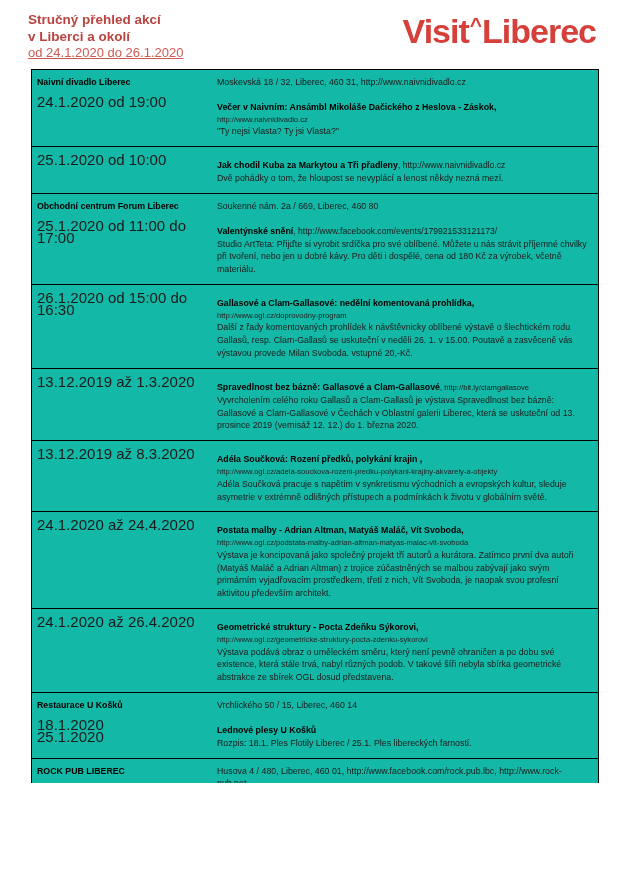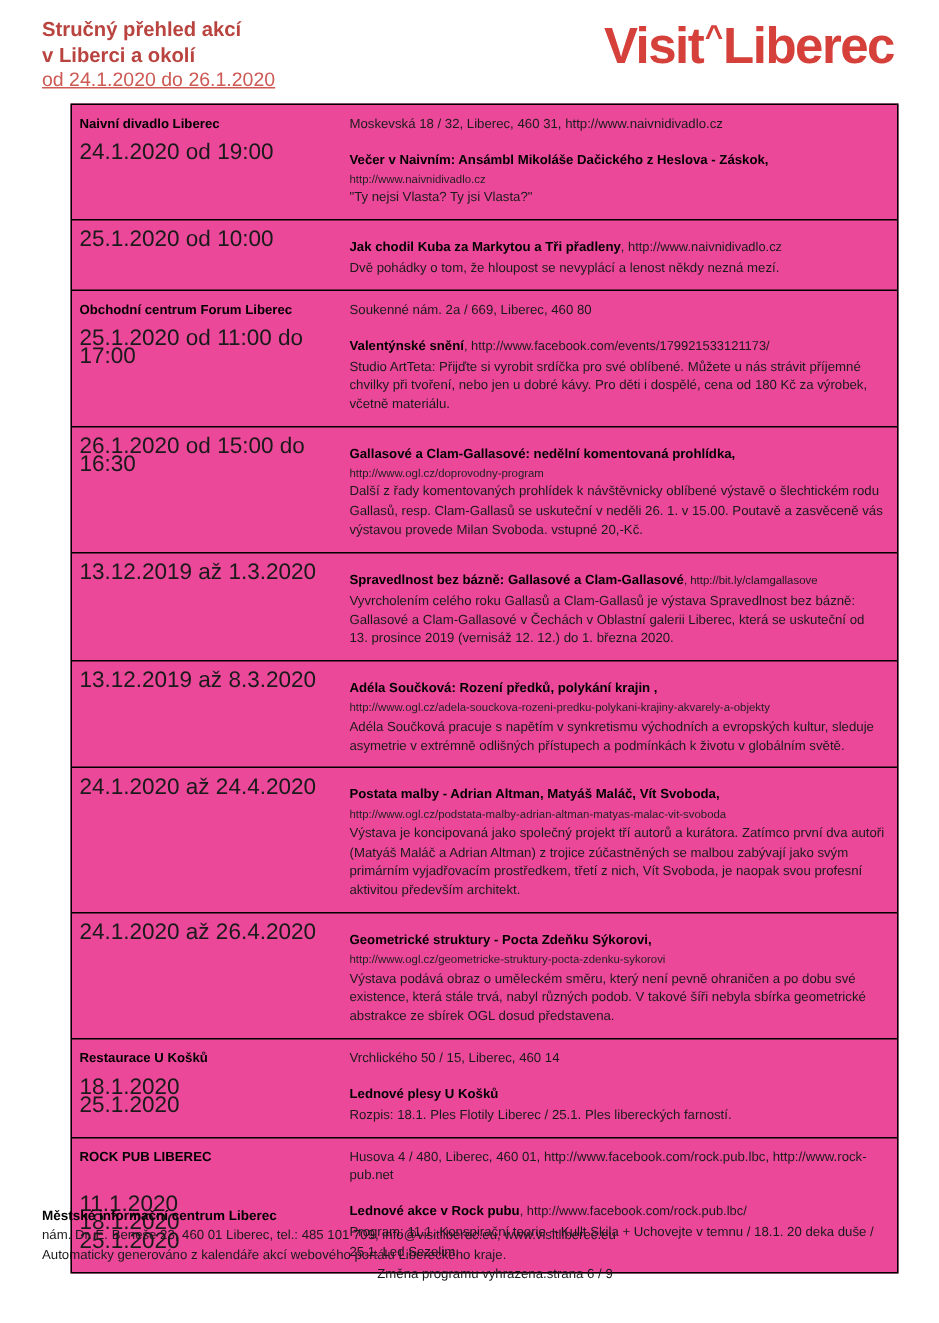--- a/index.html
+++ b/index.html
@@ -1,21 +1,21 @@
 <!DOCTYPE html>
 <html lang="cs"><head>
 <meta charset="utf-8">
 <style>
   * { box-sizing: border-box; margin: 0; padding: 0; }
   html, body { background: #ffffff; }
   body { font-family: "Liberation Sans", "DejaVu Sans", sans-serif; }
   .page {
     position: relative;
     width: 626px;
-    height: 882px;
+    height: 783px;
     background: #ffffff;
     overflow: hidden;
   }
   
   .header {
     display: flex;
     justify-content: space-between;
     align-items: flex-start;
     padding: 12px 30px 0 28px;
   }
@@ -31,23 +31,23 @@
   }
   .logo .caret {
     font-size: 21px;
     font-weight: 800;
     position: relative;
     top: -11px;
     margin: 0 1px;
   }
   
   .events-table {
-    margin: 7px 27px 0 47px;
+    margin: 7px 27px 0 31px;
     border: 1.5px solid #000;
-    background: #ec4899;
+    background: #14b8a6;
   }
   .venue-block + .venue-block { border-top: 1.5px solid #000; }
   .row {
     display: grid;
     grid-template-columns: 176px 1fr;
     column-gap: 4px;
   }
   .venue-row { padding: 6px 8px 1px 5px; }
   .event-row { padding: 7px 8px 8px 5px; }
   .event-row.sep { border-top: 1.5px solid #000; }

